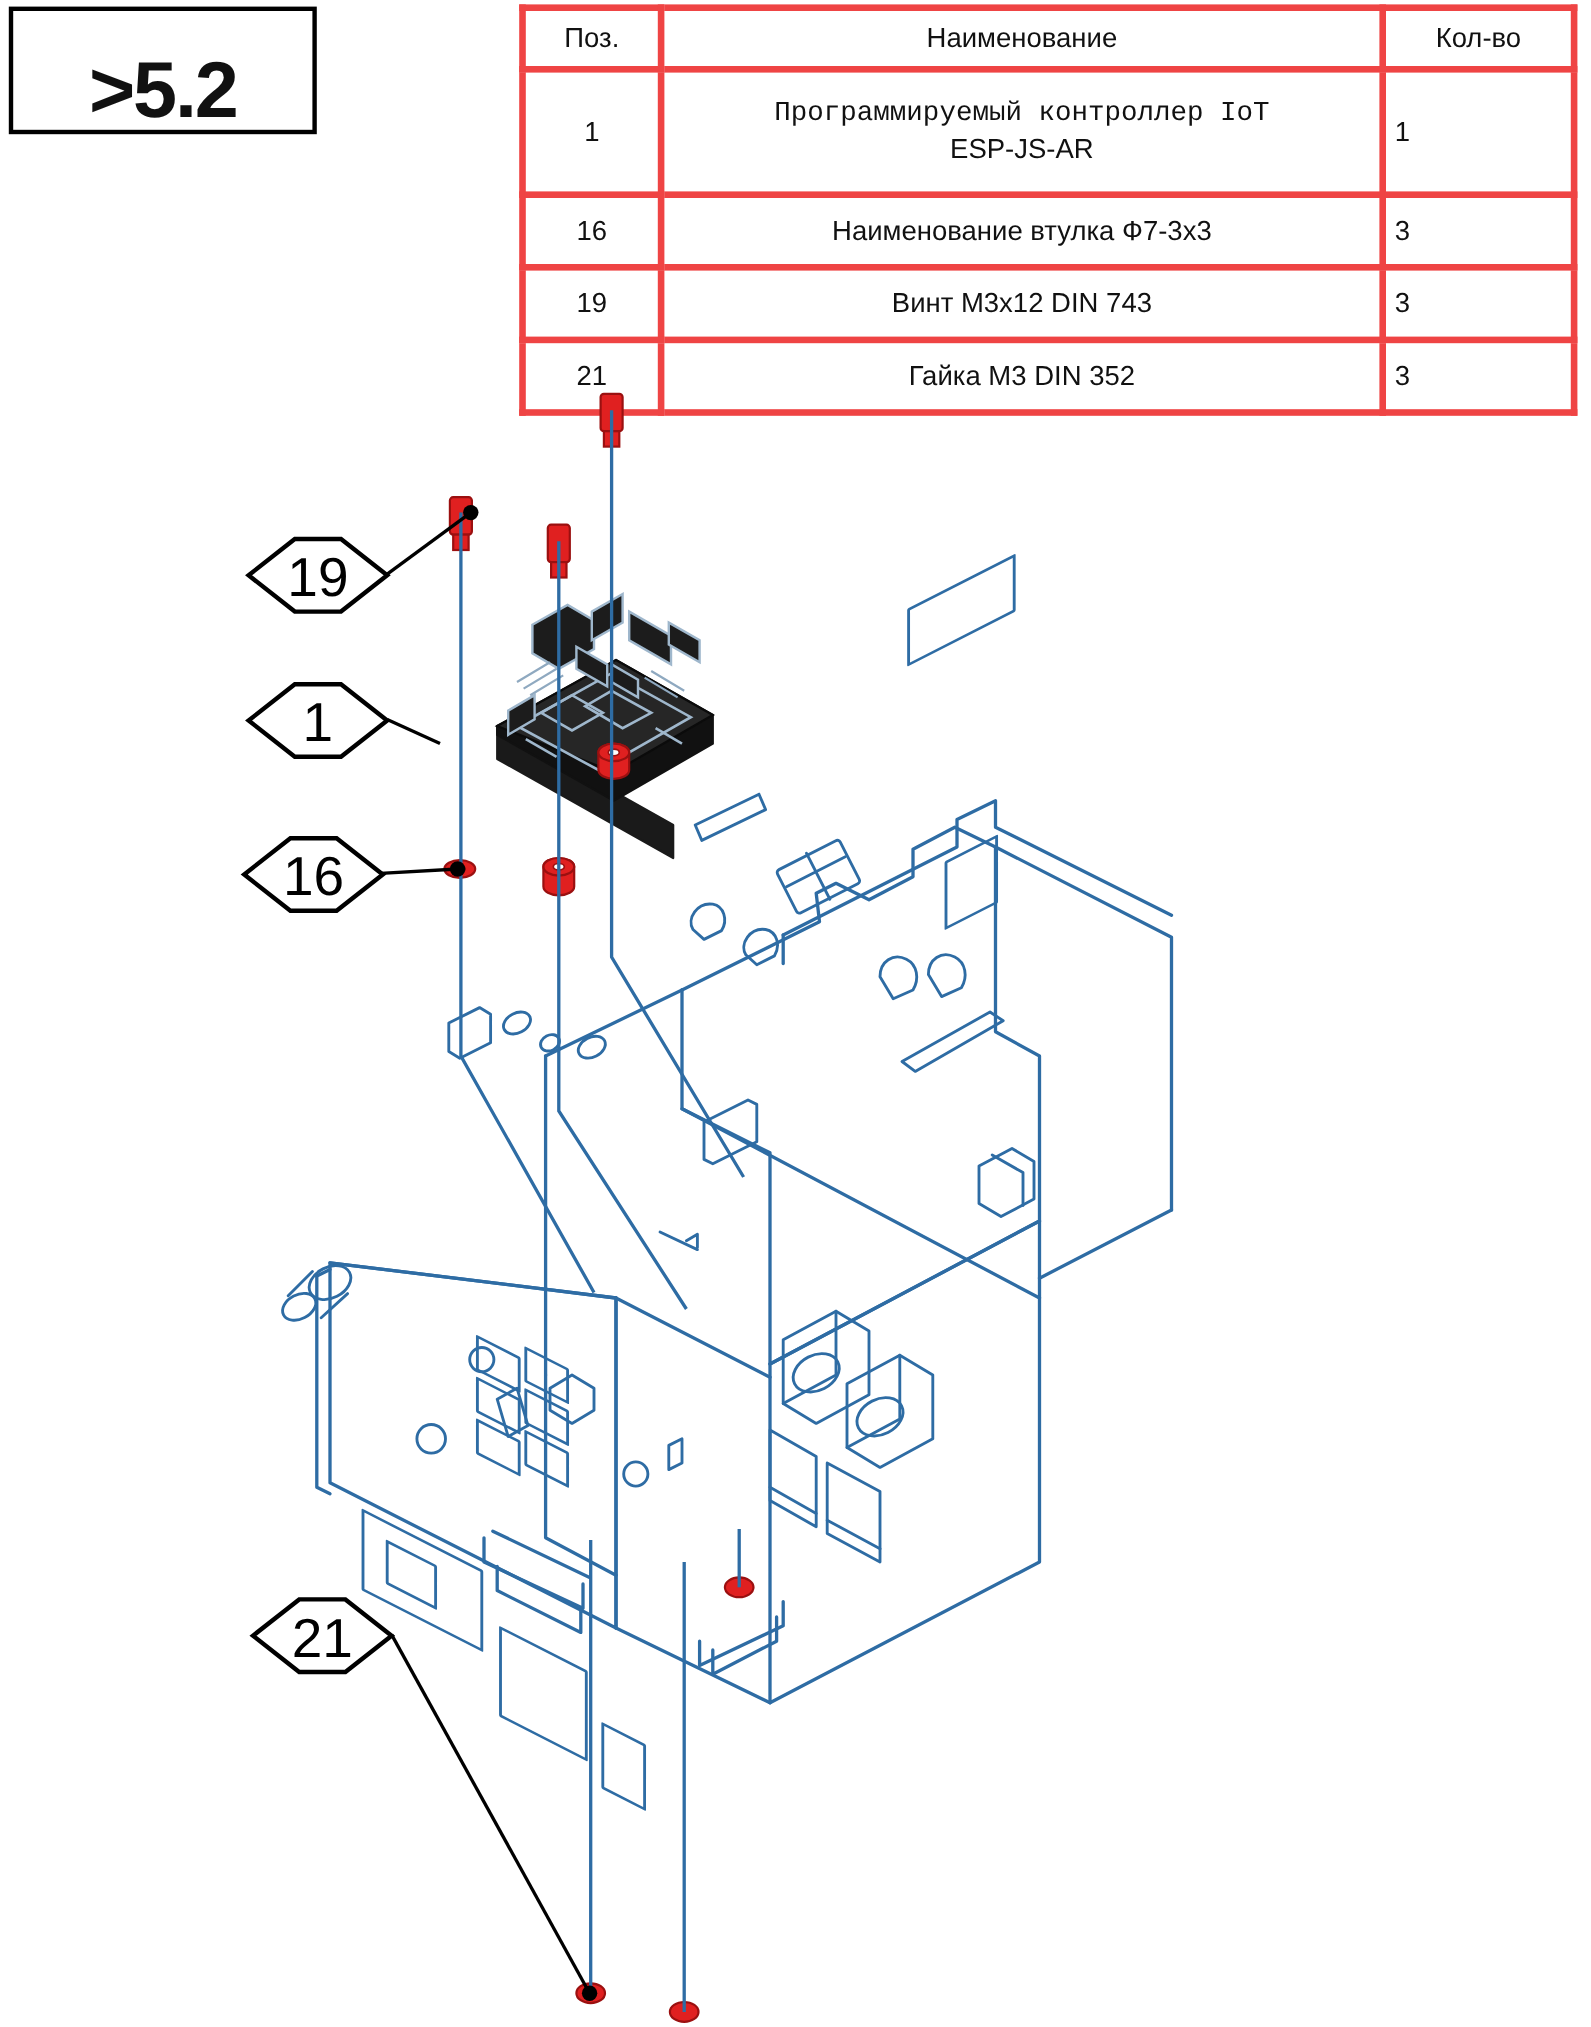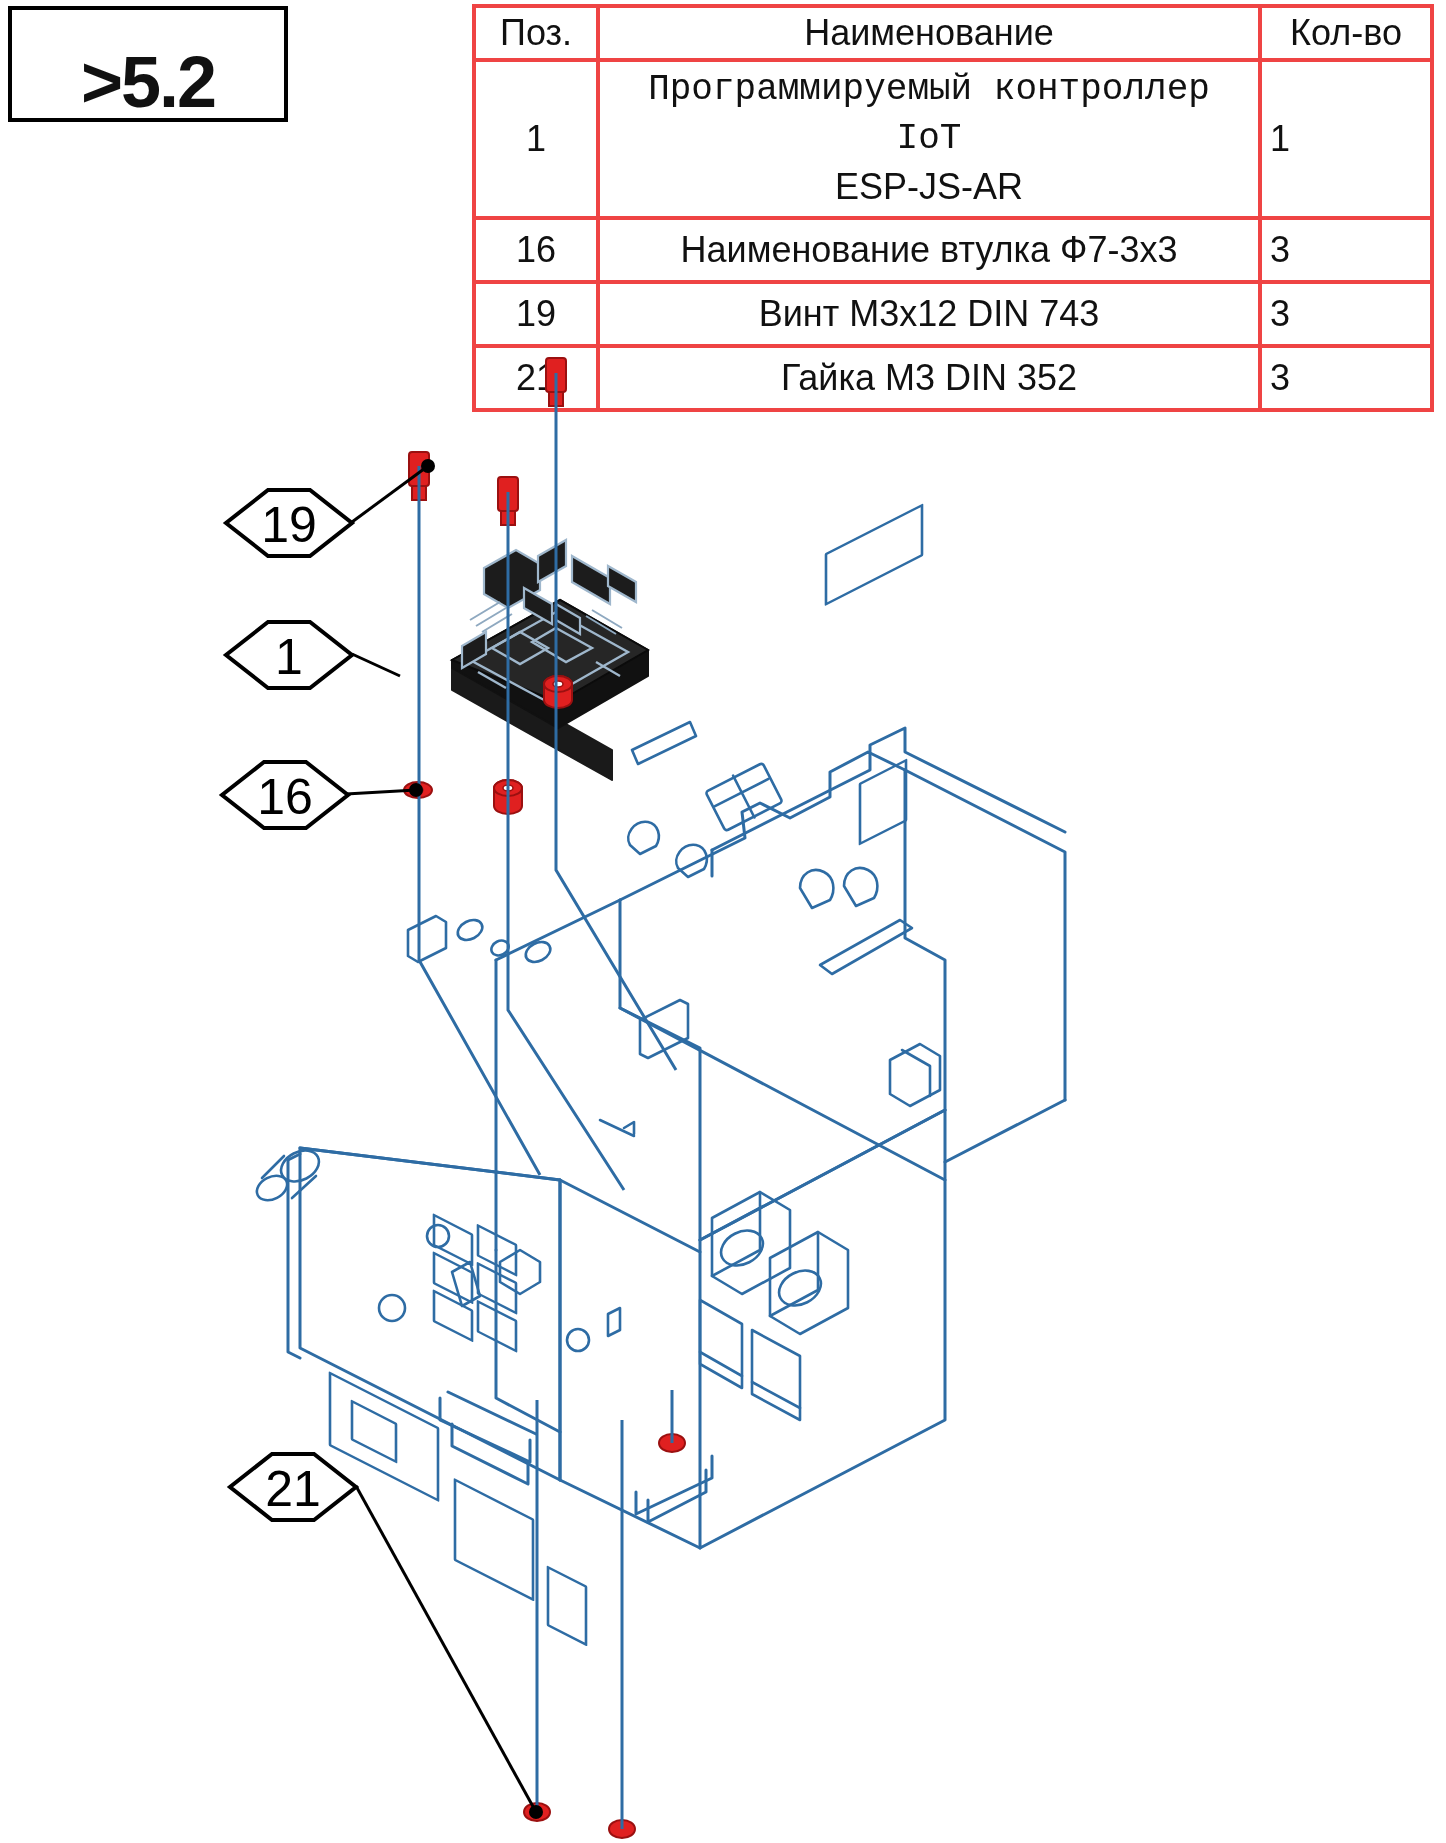--- a/index.html
+++ b/index.html
@@ -40,23 +40,23 @@
   
   #bom {
     position: absolute;
     left: 472px;
     top: 4px;
     width: 962px;
     border-collapse: collapse;
     table-layout: fixed;
   }
   #bom th, #bom td {
-    border: 4px solid #ef4444;
+    border: 6px solid #ef4444;
     padding: 4px 8px;
-    font-size: 36px;
+    font-size: 25px;
     font-weight: 400;
     color: #111;
     font-family: "Liberation Sans", sans-serif;
   }
   #bom th {
     font-weight: 400;
     text-align: center;
     height: 42px;
   }
   #bom .c-pos { width: 104px; text-align: center; }

